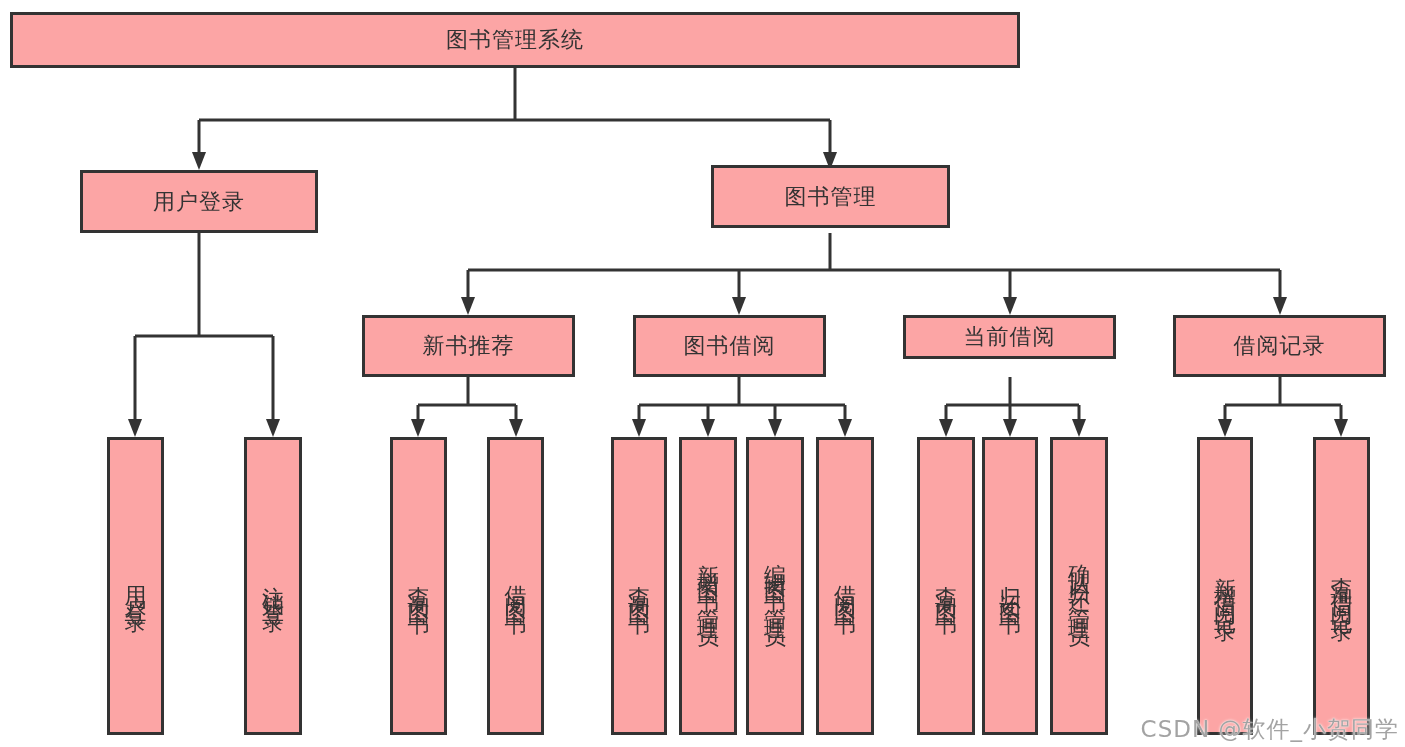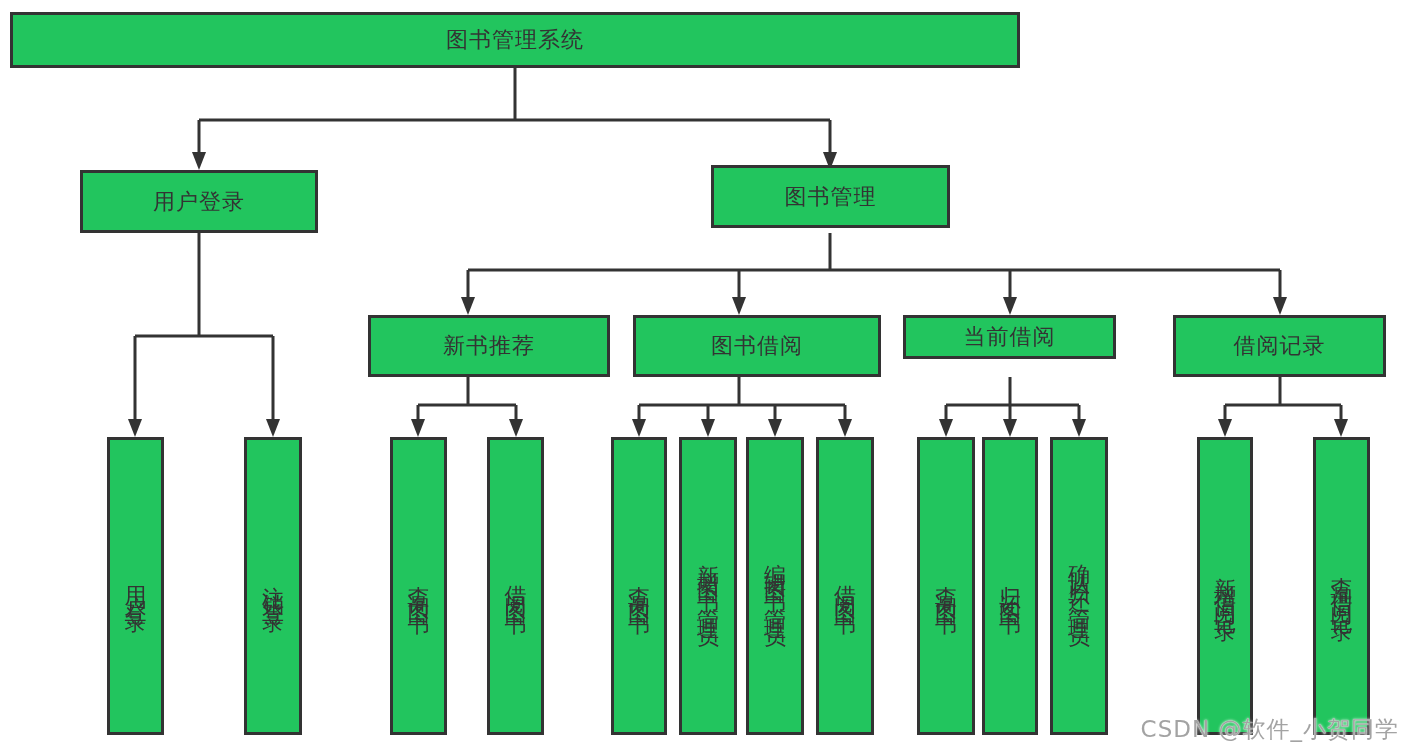--- a/index.html
+++ b/index.html
@@ -3,21 +3,21 @@
 <meta charset="utf-8">
 <style>
   html,body { margin:0; padding:0; background:#ffffff; }
   .stage {
     position:relative; width:1405px; height:747px; background:#ffffff;
     font-family:"DejaVu Sans","Liberation Sans",sans-serif; overflow:hidden;
   }
   .wires { position:absolute; left:0; top:0; width:1405px; height:747px; }
   .node {
     position:absolute; box-sizing:border-box; border:3px solid #333333;
-    background:#22c55e; color:#333333;
+    background:#fca5a5; color:#333333;
     display:flex; align-items:center; justify-content:center;
     text-align:center;
   }
   .hbox { font-size:22px; letter-spacing:1px; white-space:nowrap; }
   .vbox { writing-mode:vertical-rl; font-size:22px; letter-spacing:9px; line-height:1.1; }
   .watermark {
     position:absolute; right:6px; bottom:2px;
     font-size:23px; color:#a3a3a3; letter-spacing:1px;
     text-shadow:0 0 3px #ffffff, 0 0 1px #ffffff;
     white-space:nowrap;
@@ -59,22 +59,22 @@
       <polygon points="1218,419 1232,419 1225,437"></polygon>
       <polygon points="1334,419 1348,419 1341,437"></polygon>
     </g>
   </svg>
 
   <div class="node hbox" style="left:10px; top:12px; width:1010px; height:56px;">图书管理系统</div>
 
   <div class="node hbox" style="left:80px; top:170px; width:238px; height:63px;">用户登录</div>
   <div class="node hbox" style="left:711px; top:165px; width:239px; height:63px;">图书管理</div>
 
-  <div class="node hbox" style="left:362px; top:315px; width:242px; height:62px;margin-left:6px;">新书推荐</div>
-  <div class="node hbox" style="left:633px; top:315px; width:248px; height:62px;">图书借阅</div>
+  <div class="node hbox" style="left:362px; top:315px; width:213px; height:62px;">新书推荐</div>
+  <div class="node hbox" style="left:633px; top:315px; width:193px; height:62px;">图书借阅</div>
   <div class="node hbox" style="left:903px; top:315px; width:213px; height:44px;">当前借阅</div>
   <div class="node hbox" style="left:1173px; top:315px; width:213px; height:62px;">借阅记录</div>
 
   <div class="node vbox" style="left:107px; top:437px; width:57px; height:298px;">用户登录</div>
   <div class="node vbox" style="left:244px; top:437px; width:58px; height:298px;">注销登录</div>
 
   <div class="node vbox" style="left:390px; top:437px; width:57px; height:298px;">查询图书</div>
   <div class="node vbox" style="left:487px; top:437px; width:57px; height:298px;">借阅图书</div>
 
   <div class="node vbox" style="left:611px; top:437px; width:56px; height:298px;">查询图书</div>

